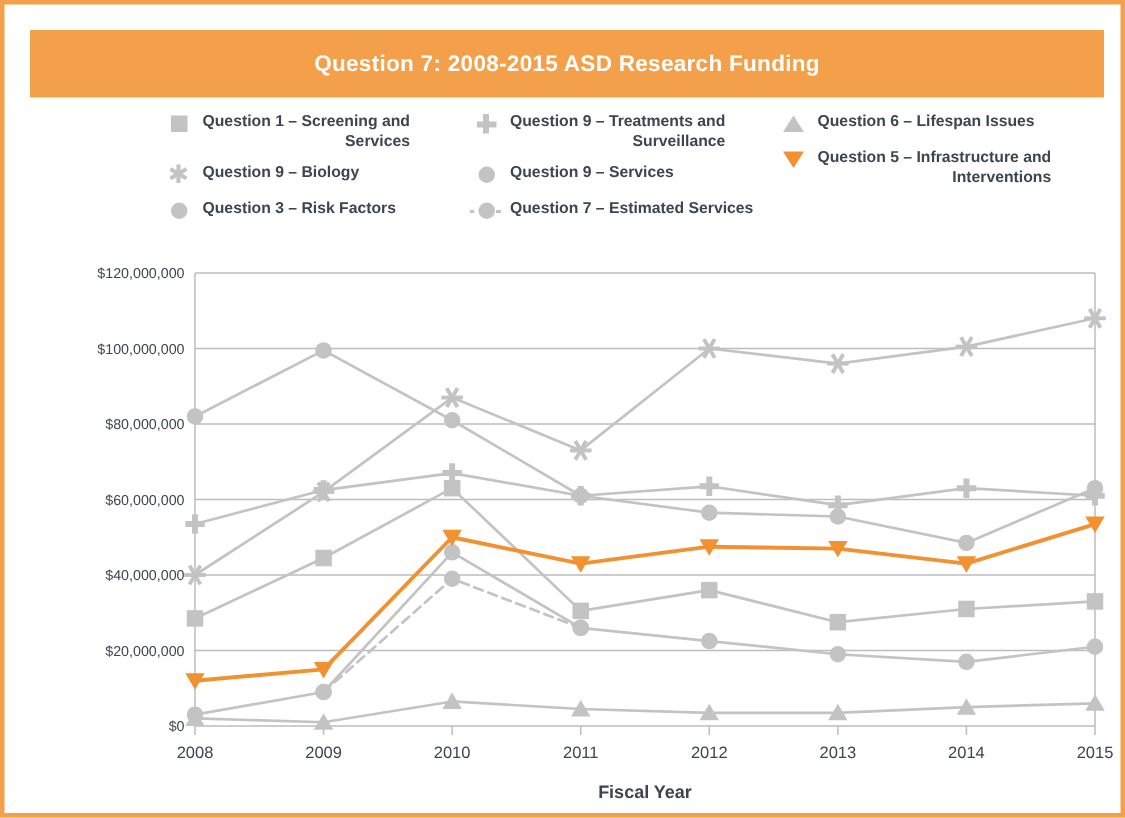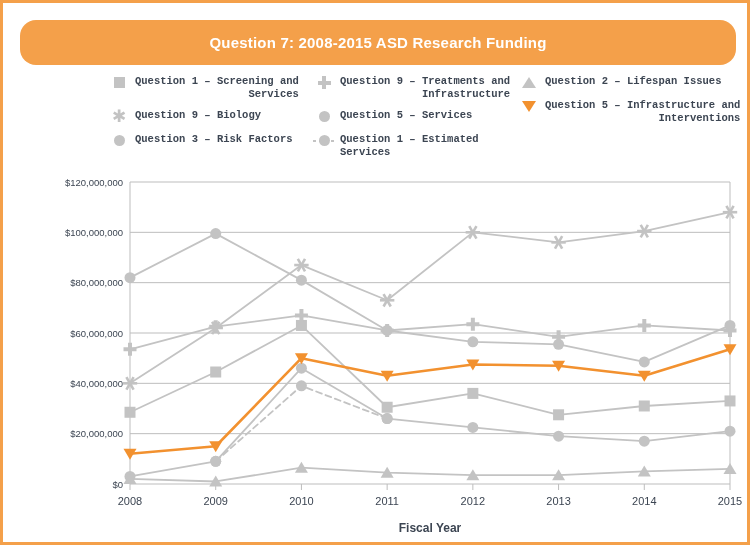--- a/index.html
+++ b/index.html
@@ -11,21 +11,21 @@
   }
   #frame{
     position:absolute;left:0;top:0;width:750px;height:545px;
     box-sizing:border-box;
     border:3px solid #F4A04A;
     background:#ffffff;
   }
   #title-banner{
     position:absolute;left:17px;top:17px;width:716px;height:45px;
     background:#F4A04A;
-    display:flex;align-items:center;justify-content:center;border-radius:16px;
+    display:flex;align-items:center;justify-content:center;
   }
   #title-text{
     color:#ffffff;font-size:15px;font-weight:bold;letter-spacing:.2px;
     font-family:"Liberation Sans", sans-serif;
   }
   
   #legend{
     position:absolute;left:105px;top:72px;width:630px;height:84px;
   }
   .lg-col{position:absolute;top:0;}
@@ -34,21 +34,21 @@
   .lg-c3{left:410px;width:225px;}
   .lg-item{
     display:flex;align-items:flex-start;margin-bottom:9px;
   }
   .lg-mark{
     width:22px;min-width:22px;height:15px;position:relative;margin-right:5px;
     display:flex;align-items:center;justify-content:center;
   }
   .lg-label{
     font-size:10.5px;font-weight:bold;color:#3C4552;line-height:12.5px;
-    font-family:Liberation Mono, monospace;
+    font-family:Liberation Sans, sans-serif;
   }
   .lg-label .l2{display:block;text-align:right;}
   
   .m-square{width:11px;height:11px;background:#C3C3C3;}
   .m-asterisk{color:#C3C3C3;font-size:17px;line-height:10px;}
   .m-circle{width:11px;height:11px;border-radius:50%;background:#C3C3C3;}
   .m-plus{position:relative;width:13px;height:13px;}
   .m-plus:before,.m-plus:after{content:"";position:absolute;background:#C3C3C3;}
   .m-plus:before{left:4.5px;top:0;width:4px;height:13px;}
   .m-plus:after{top:4.5px;left:0;height:4px;width:13px;}
@@ -95,45 +95,45 @@
           </span>
         <span class="lg-label">Question 3 – Risk Factors</span>
       </div>
     </div>
 
     <div class="lg-col lg-c2">
       <div class="lg-item">
         <span class="lg-mark">
             <span class="m-plus"></span>
           </span>
-        <span class="lg-label"><span>Question 9 – Treatments and</span><span class="l2">Infrastructure</span></span>
+        <span class="lg-label"><span>Question 9 – Treatments and</span><span class="l2">Surveillance</span></span>
       </div>
       <div class="lg-item">
         <span class="lg-mark">
             <span class="m-circle"></span>
           </span>
-        <span class="lg-label">Question 5 – Services</span>
+        <span class="lg-label">Question 9 – Services</span>
       </div>
       <div class="lg-item">
         <span class="lg-mark">
             <span class="m-dashcirc">
               <span class="dl"></span>
               <span class="dc"></span>
             </span>
           </span>
-        <span class="lg-label">Question 1 – Estimated Services</span>
+        <span class="lg-label">Question 7 – Estimated Services</span>
       </div>
     </div>
 
     <div class="lg-col lg-c3">
       <div class="lg-item">
         <span class="lg-mark">
             <span class="m-tri-up"></span>
           </span>
-        <span class="lg-label">Question 2 – Lifespan Issues</span>
+        <span class="lg-label">Question 6 – Lifespan Issues</span>
       </div>
       <div class="lg-item">
         <span class="lg-mark">
             <span class="m-tri-dn"></span>
           </span>
         <span class="lg-label"><span>Question 5 – Infrastructure and</span><span class="l2">Interventions</span></span>
       </div>
     </div>
 
   </div>

